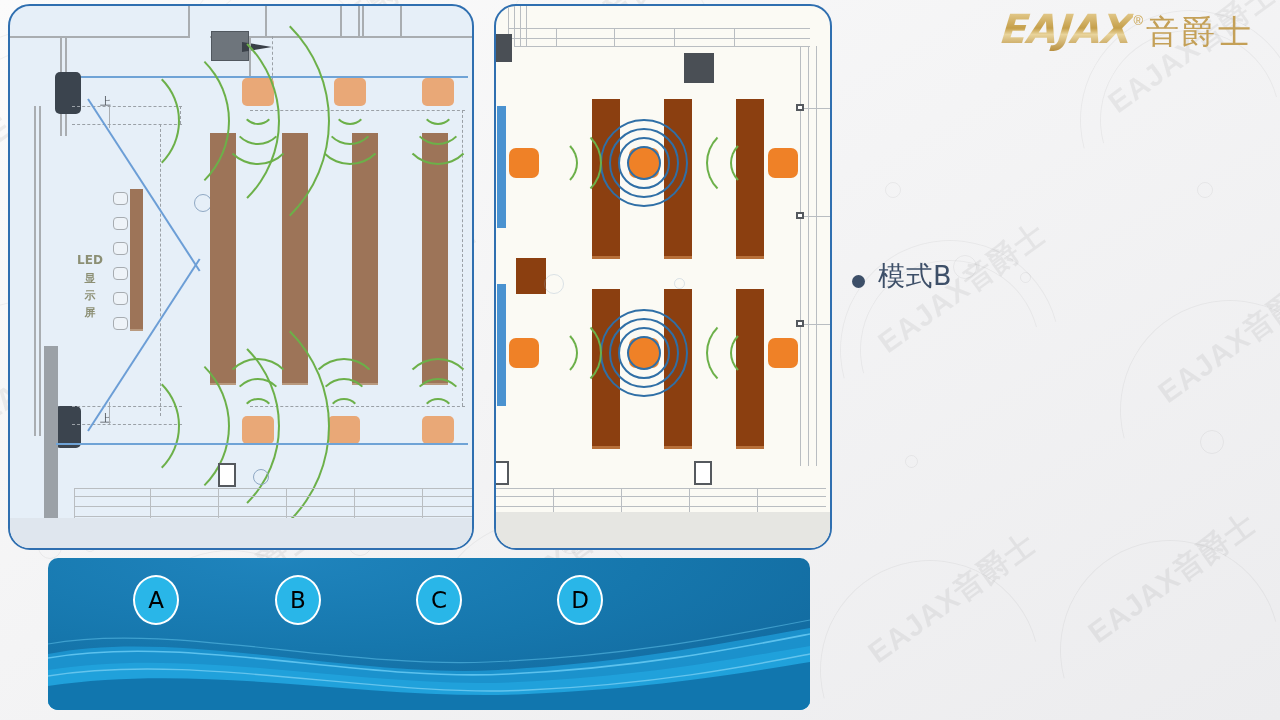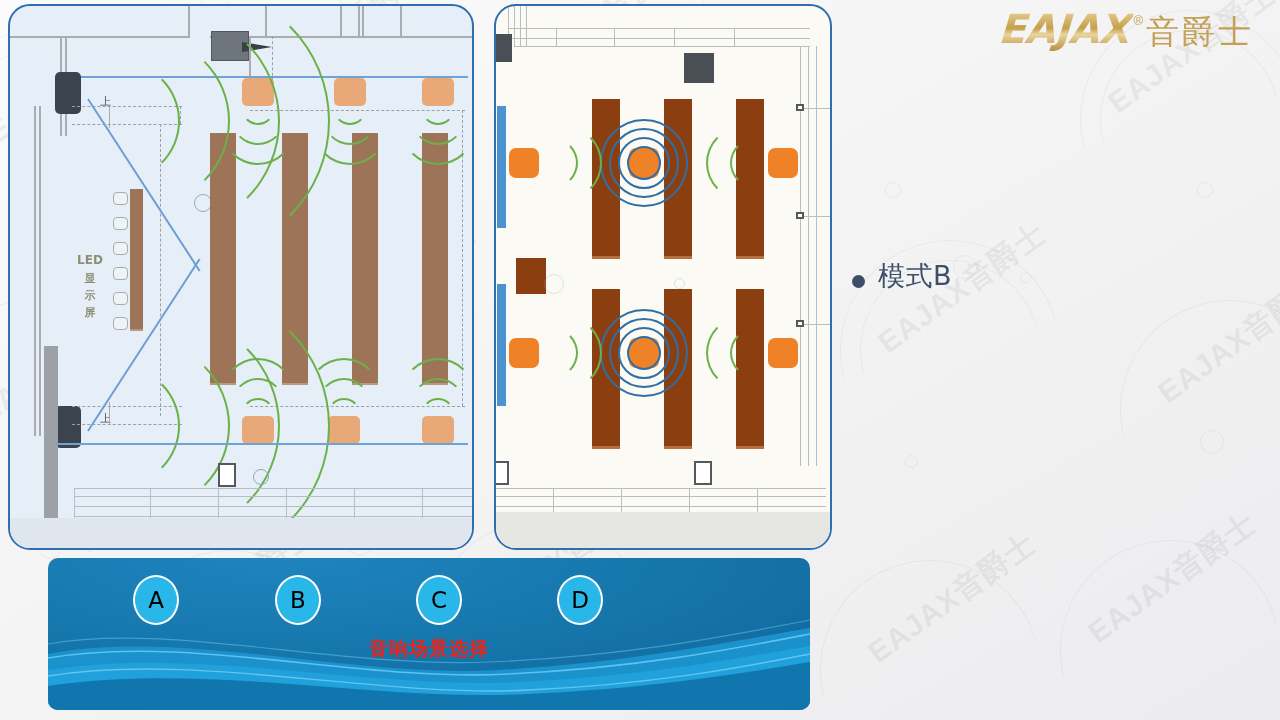--- a/index.html
+++ b/index.html
@@ -607,21 +607,20 @@
     <div class="scene-btn" style="left:227px;">
       <span>B</span>
     </div>
     <div class="scene-btn" style="left:368px;">
       <span>C</span>
     </div>
     <div class="scene-btn" style="left:509px;">
       <span>D</span>
     </div>
 
-    <div class="scene-label">音响场景选择</div>
   </div>
 
   <div id="text-block">
     <div class="bullet-row">
       <div class="bullet-dot"></div>
       <div class="bullet-text">模式B</div>
     </div>
   </div>
 
 </div>

